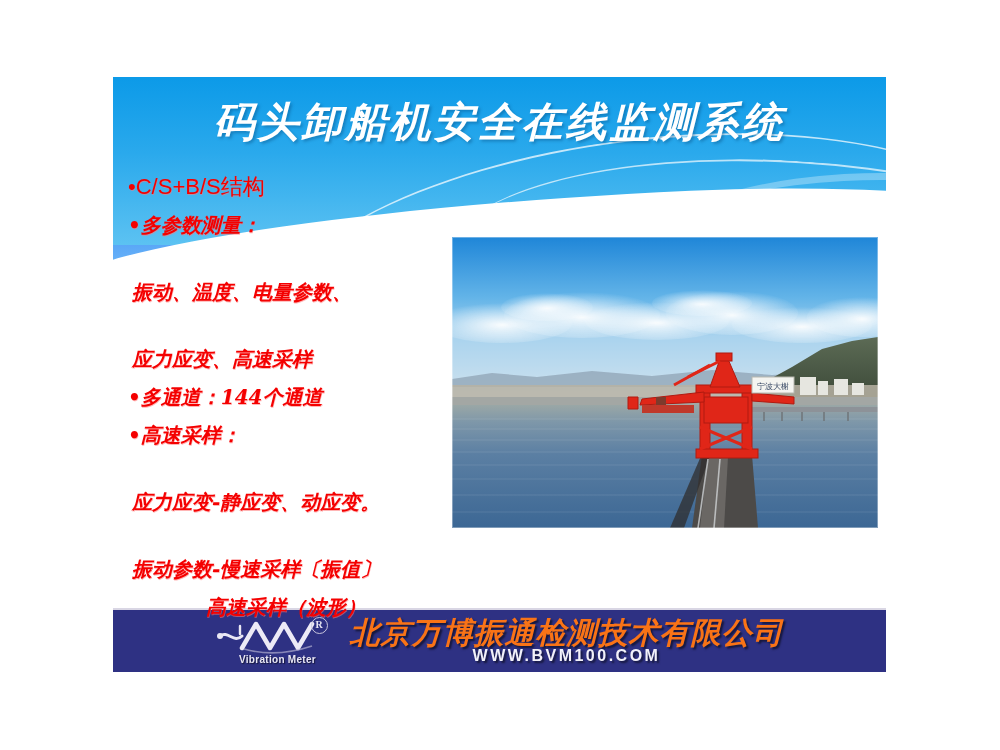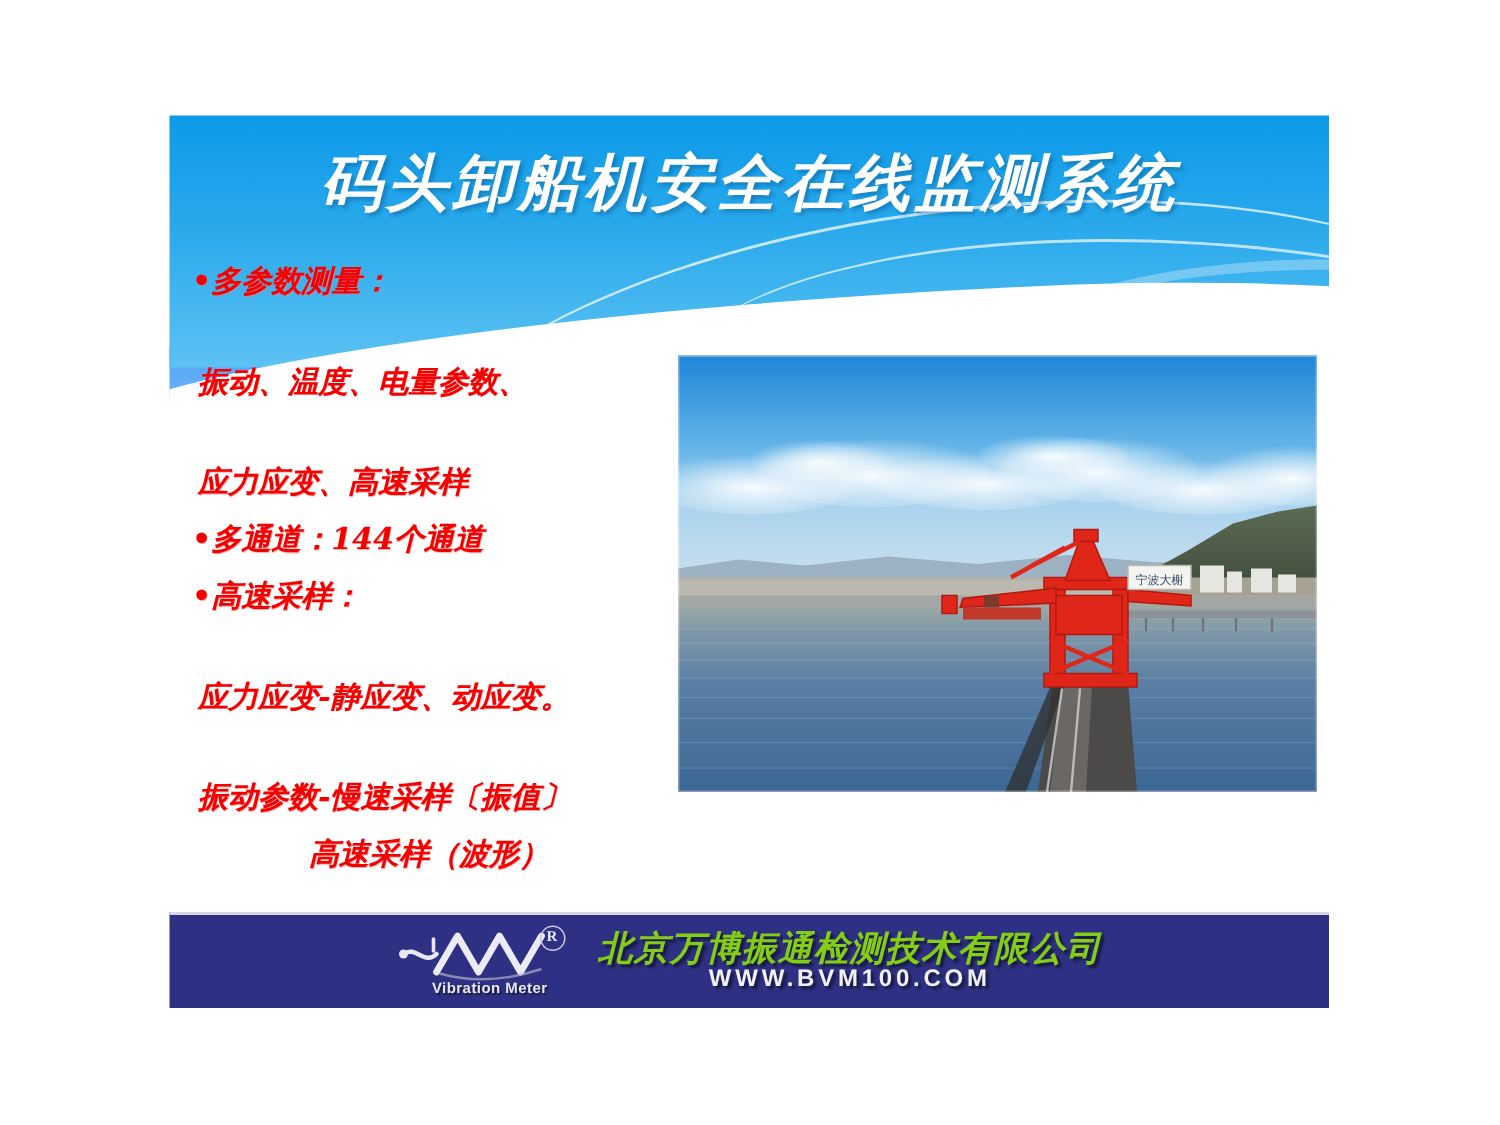--- a/index.html
+++ b/index.html
@@ -201,25 +201,25 @@
     font-family: "Liberation Sans", sans-serif;
     text-shadow: 1px 1px 1px rgba(0,0,0,.55);
   }
   .footer-text {
     display: flex;
     flex-direction: column;
     align-items: center;
     line-height: 1.02;
   }
   .company-cn {
-    color: #84cc16;
+    color: #f97316;
     font-family: "DejaVu Serif", "Liberation Serif", serif;
     font-weight: bold;
     font-style: italic;
-    font-size: 23px;
+    font-size: 30px;
     letter-spacing: 1px;
     text-shadow: 2px 2px 2px rgba(0,0,0,.55);
     white-space: nowrap;
   }
   .company-url {
     color: #f2f1f9;
     font-family: "Liberation Sans", "DejaVu Sans", sans-serif;
     font-weight: bold;
     font-size: 16px;
     letter-spacing: 2.5px;
@@ -241,20 +241,21 @@
     <div class="arc arc-b"></div>
   </div>
 
   <div style="position:absolute;left:113px;top:77px;width:773px;height:190px;overflow:hidden;">
     <div class="swoosh"></div>
   </div>
 
   <div class="title">码头卸船机安全在线监测系统</div>
 
   <div class="body-text">
+    <div class="ln latin">•C/S+B/S结构</div>
     <div class="ln">•多参数测量：</div>
     <div class="ln sub">振动、温度、电量参数、</div>
     <div class="ln sub">应力应变、高速采样</div>
     <div class="ln">•多通道：144个通道</div>
     <div class="ln">•高速采样：</div>
     <div class="ln sub">应力应变-静应变、动应变。</div>
     <div class="ln sub">振动参数-慢速采样〔振值〕</div>
     <div class="ln indent">高速采样（波形）</div>
   </div>
 

